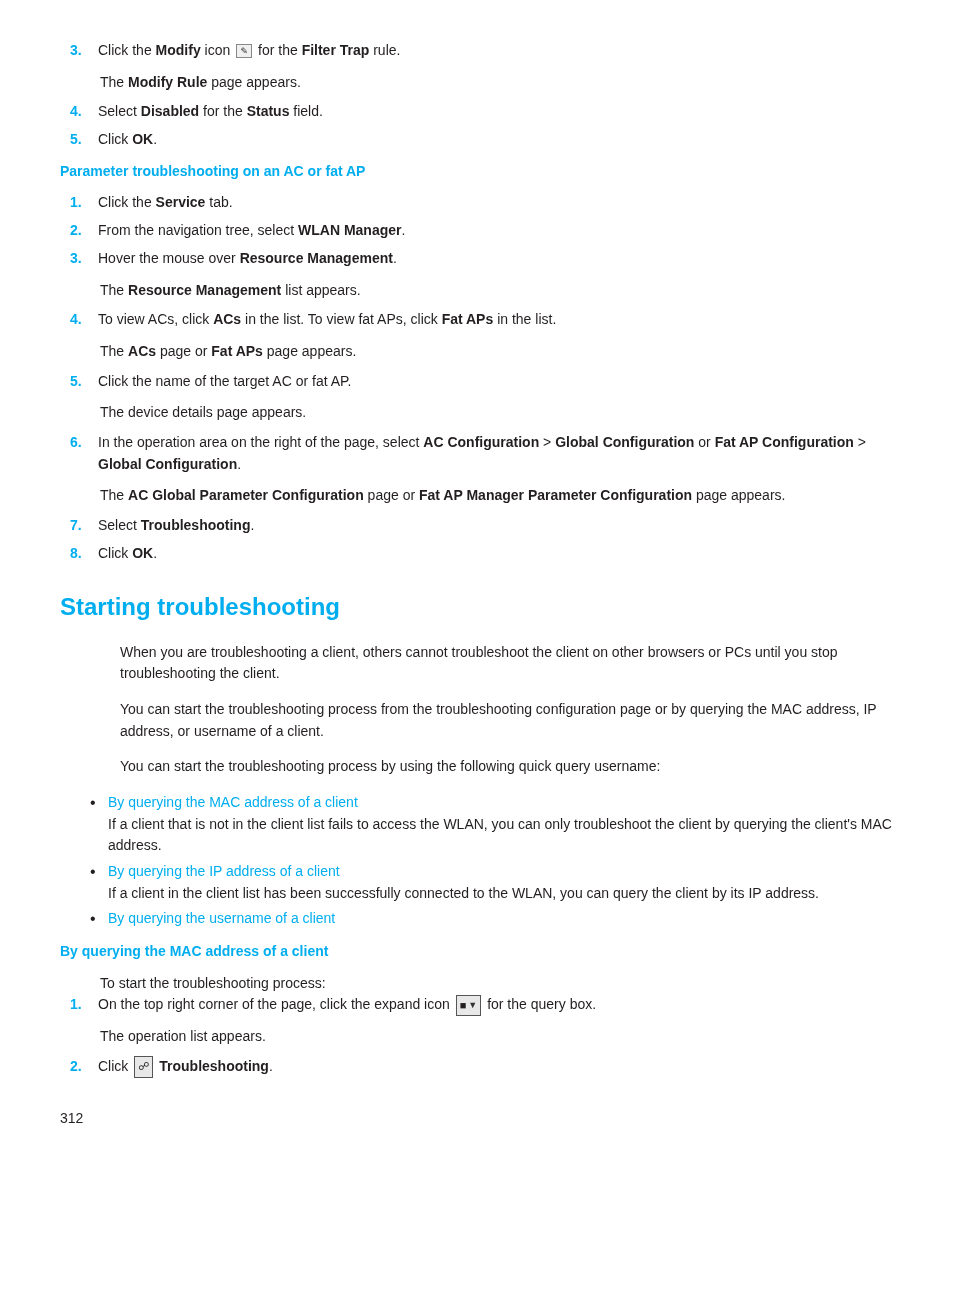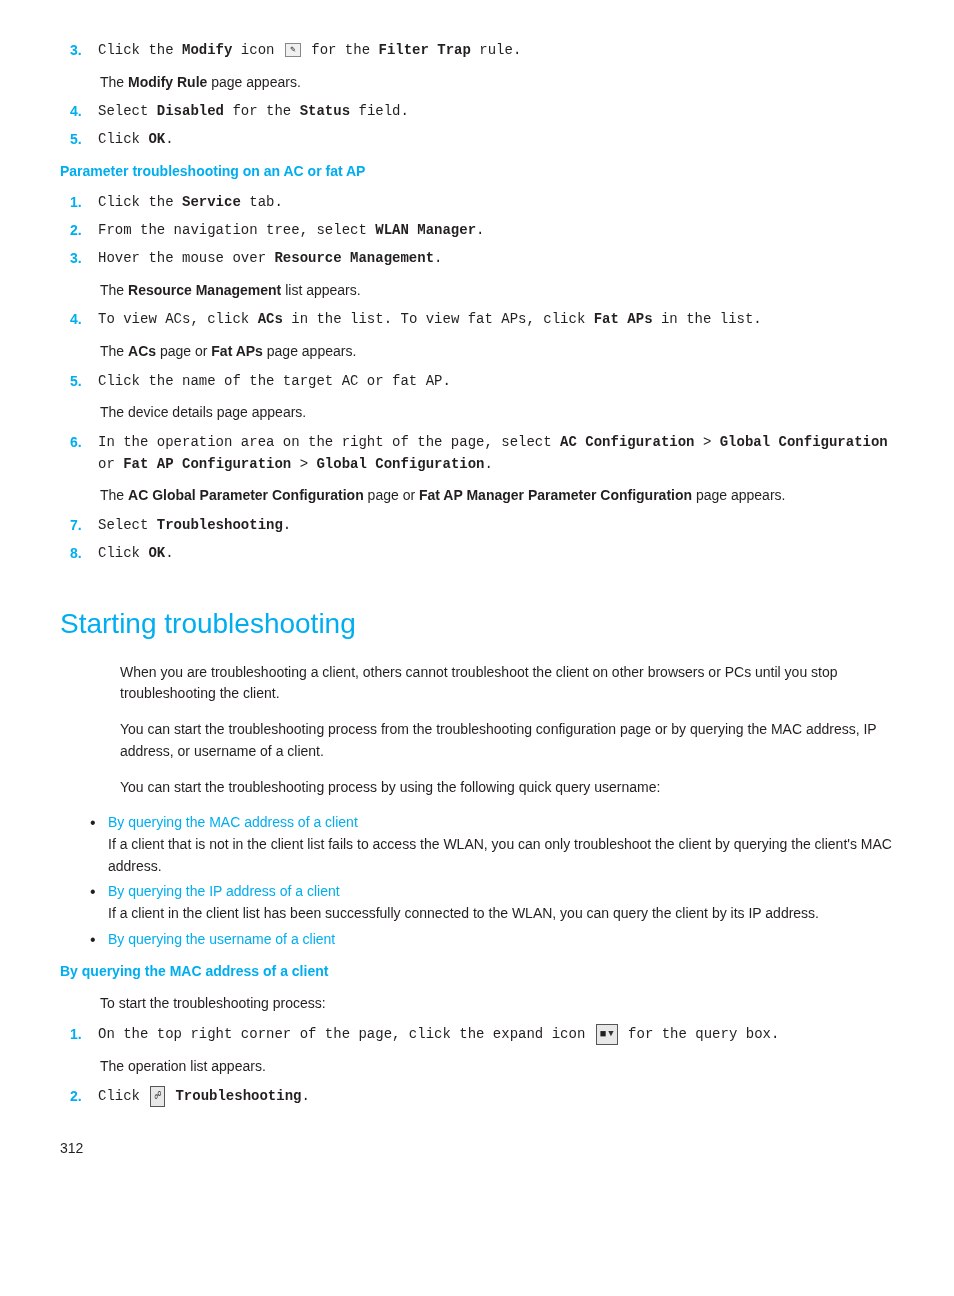--- a/index.html
+++ b/index.html
@@ -12,43 +12,42 @@
       line-height: 1.55;
     }
     .section-heading {
       color: #00aeef;
       font-size: 14px;
       font-weight: bold;
       margin-bottom: 10px;
     }
     .big-heading {
       color: #00aeef;
-      font-size: 28px;
-      font-weight: normal;
-      margin: 38px 0 16px 0;
+      font-size: 24px;
+      font-weight: bold;
+      margin: 24px 0 16px 0;
     }
     .numbered-list {
       list-style: none;
       padding: 0;
       margin: 0 0 10px 0;
     }
     .numbered-list > li {
       display: flex;
       margin-bottom: 6px;
       padding-left: 10px;
     }
     .num {
       color: #00aeef;
       font-weight: bold;
       min-width: 28px;
       flex-shrink: 0;
     }
     .li-content {
       flex: 1;
-      font-family: Liberation Mono, monospace;
     }
     .sub-text {
       padding-left: 40px;
       margin-bottom: 8px;
       color: #231f20;
     }
     b { font-weight: bold; }
     .cyan-link {
       color: #00aeef;
       text-decoration: none;
@@ -71,21 +70,20 @@
       margin-top: 0px;
       line-height: 1.4;
     }
     .bullet-content { flex: 1; }
     .indent-block {
       padding-left: 60px;
       margin-bottom: 14px;
     }
     .indent-block-sm {
       padding-left: 40px;
-      margin-bottom: 10px;
     }
     .page-num {
       margin-top: 30px;
       color: #231f20;
     }
     .icon-small {
       display: inline-block;
       width: 16px;
       height: 14px;
       border: 1px solid #888;

